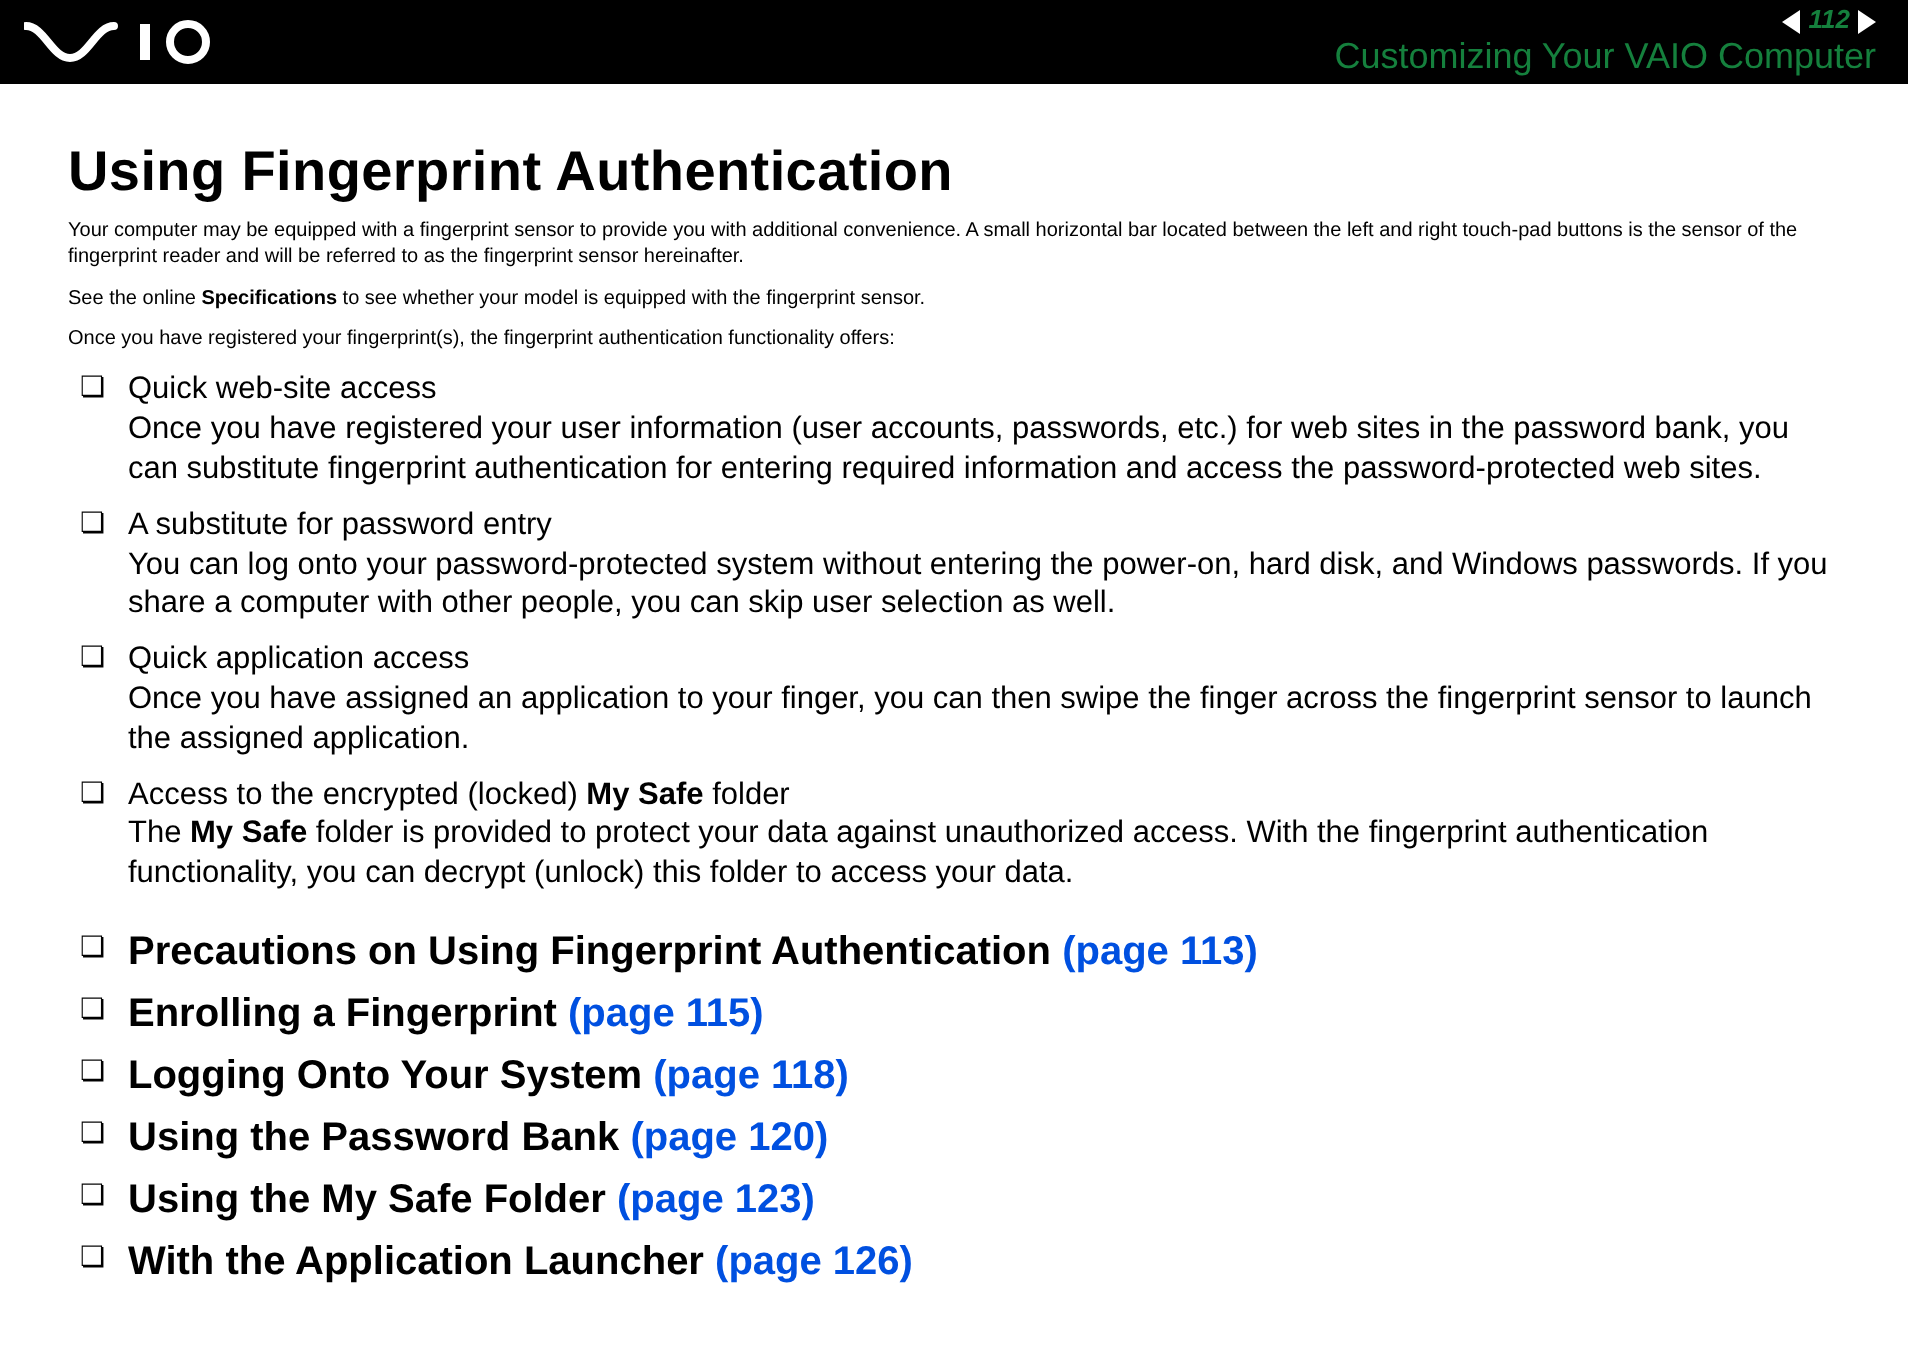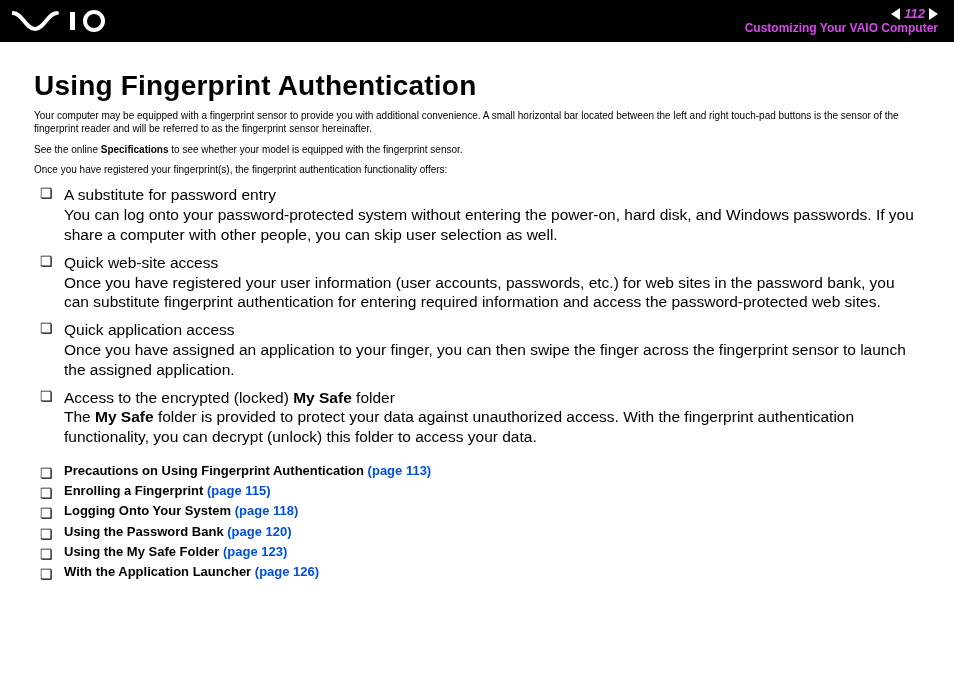--- a/index.html
+++ b/index.html
@@ -1,35 +1,35 @@
 <!DOCTYPE html>
 <html><head>
 <meta charset="utf-8">
 <style>
   html,body{margin:0;padding:0;font-family:Arial,Helvetica,sans-serif;color:#000;background:#fff}
   .page{width:954px;height:674px;position:relative;box-sizing:border-box}
-  .header{background:#000;color:#d946ef;height:42px;display:flex;align-items:center;justify-content:space-between;padding:0 16px 0 12px}
+  .header{background:#000;color:#15803d;height:42px;display:flex;align-items:center;justify-content:space-between;padding:0 16px 0 12px}
   .logo svg{display:block}
   .hdr-right{text-align:right;font-size:12px;line-height:1.1}
   .hdr-nav{display:flex;align-items:center;justify-content:flex-end;gap:4px;font-style:italic;font-weight:bold}
   .tri{width:0;height:0;border-top:6px solid transparent;border-bottom:6px solid transparent}
   .tri-l{border-right:9px solid #fff}
   .tri-r{border-left:9px solid #fff}
   .pagenum{font-size:13px}
-  .section{font-weight:bold;font-size:12px;margin-top:1px}
+  .section{font-weight:normal;font-size:18px;margin-top:1px}
   .content{padding:28px 34px 0 34px}
   h1{font-weight:700;font-size:28px;margin:0 0 8px 0;letter-spacing:.2px}
   p{font-size:10px;margin:0 0 8px 0;line-height:1.28}
   .intro2{margin-top:2px}
   ul.bl{list-style:none;padding:0;margin:6px 0 14px 0}
   ul.bl>li{position:relative;padding-left:30px;font-size:15.5px;line-height:1.28;margin-bottom:8px}
   ul.bl>li::before{content:"❏";position:absolute;left:6px;top:0;font-size:14px}
   .lead{display:inline}
   ul.links{list-style:none;padding:0;margin:4px 0 0 0}
-  ul.links>li{position:relative;padding-left:30px;font-size:13px;line-height:1.55;font-weight:bold}
+  ul.links>li{position:relative;padding-left:30px;font-size:20px;line-height:1.55;font-weight:bold}
   ul.links>li::before{content:"❏";position:absolute;left:6px;top:2px;font-size:14px;font-weight:normal}
   .lk{color:#0050e0;font-weight:bold}
   b{font-weight:bold}
 </style>
 </head>
 <body>
 <div class="page">
 
 <div class="header">
   <div class="logo">
@@ -53,26 +53,26 @@
   <h1>Using Fingerprint Authentication</h1>
 
   <p>Your computer may be equipped with a fingerprint sensor to provide you with additional convenience. A small horizontal bar located between the left and right touch-pad buttons is the sensor of the fingerprint reader and will be referred to as the fingerprint sensor hereinafter.</p>
   <p class="intro2">
     <span>See the online </span><b>Specifications</b><span> to see whether your model is equipped with the fingerprint sensor.</span>
   </p>
   <p>Once you have registered your fingerprint(s), the fingerprint authentication functionality offers:</p>
 
   <ul class="bl">
     <li>
+      <span class="lead">Quick web-site access</span><br>
+      <span>Once you have registered your user information (user accounts, passwords, etc.) for web sites in the password bank, you can substitute fingerprint authentication for entering required information and access the password-protected web sites.</span>
+    </li>
+    <li>
       <span class="lead">A substitute for password entry</span><br>
       <span>You can log onto your password-protected system without entering the power-on, hard disk, and Windows passwords. If you share a computer with other people, you can skip user selection as well.</span>
-    </li>
-    <li>
-      <span class="lead">Quick web-site access</span><br>
-      <span>Once you have registered your user information (user accounts, passwords, etc.) for web sites in the password bank, you can substitute fingerprint authentication for entering required information and access the password-protected web sites.</span>
     </li>
     <li>
       <span class="lead">Quick application access</span><br>
       <span>Once you have assigned an application to your finger, you can then swipe the finger across the fingerprint sensor to launch the assigned application.</span>
     </li>
     <li>
       <span class="lead"><span>Access to the encrypted (locked) </span><b>My Safe</b><span> folder</span></span><br>
       <span><span>The </span><b>My Safe</b><span> folder is provided to protect your data against unauthorized access. With the fingerprint authentication functionality, you can decrypt (unlock) this folder to access your data.</span></span>
     </li>
   </ul>

